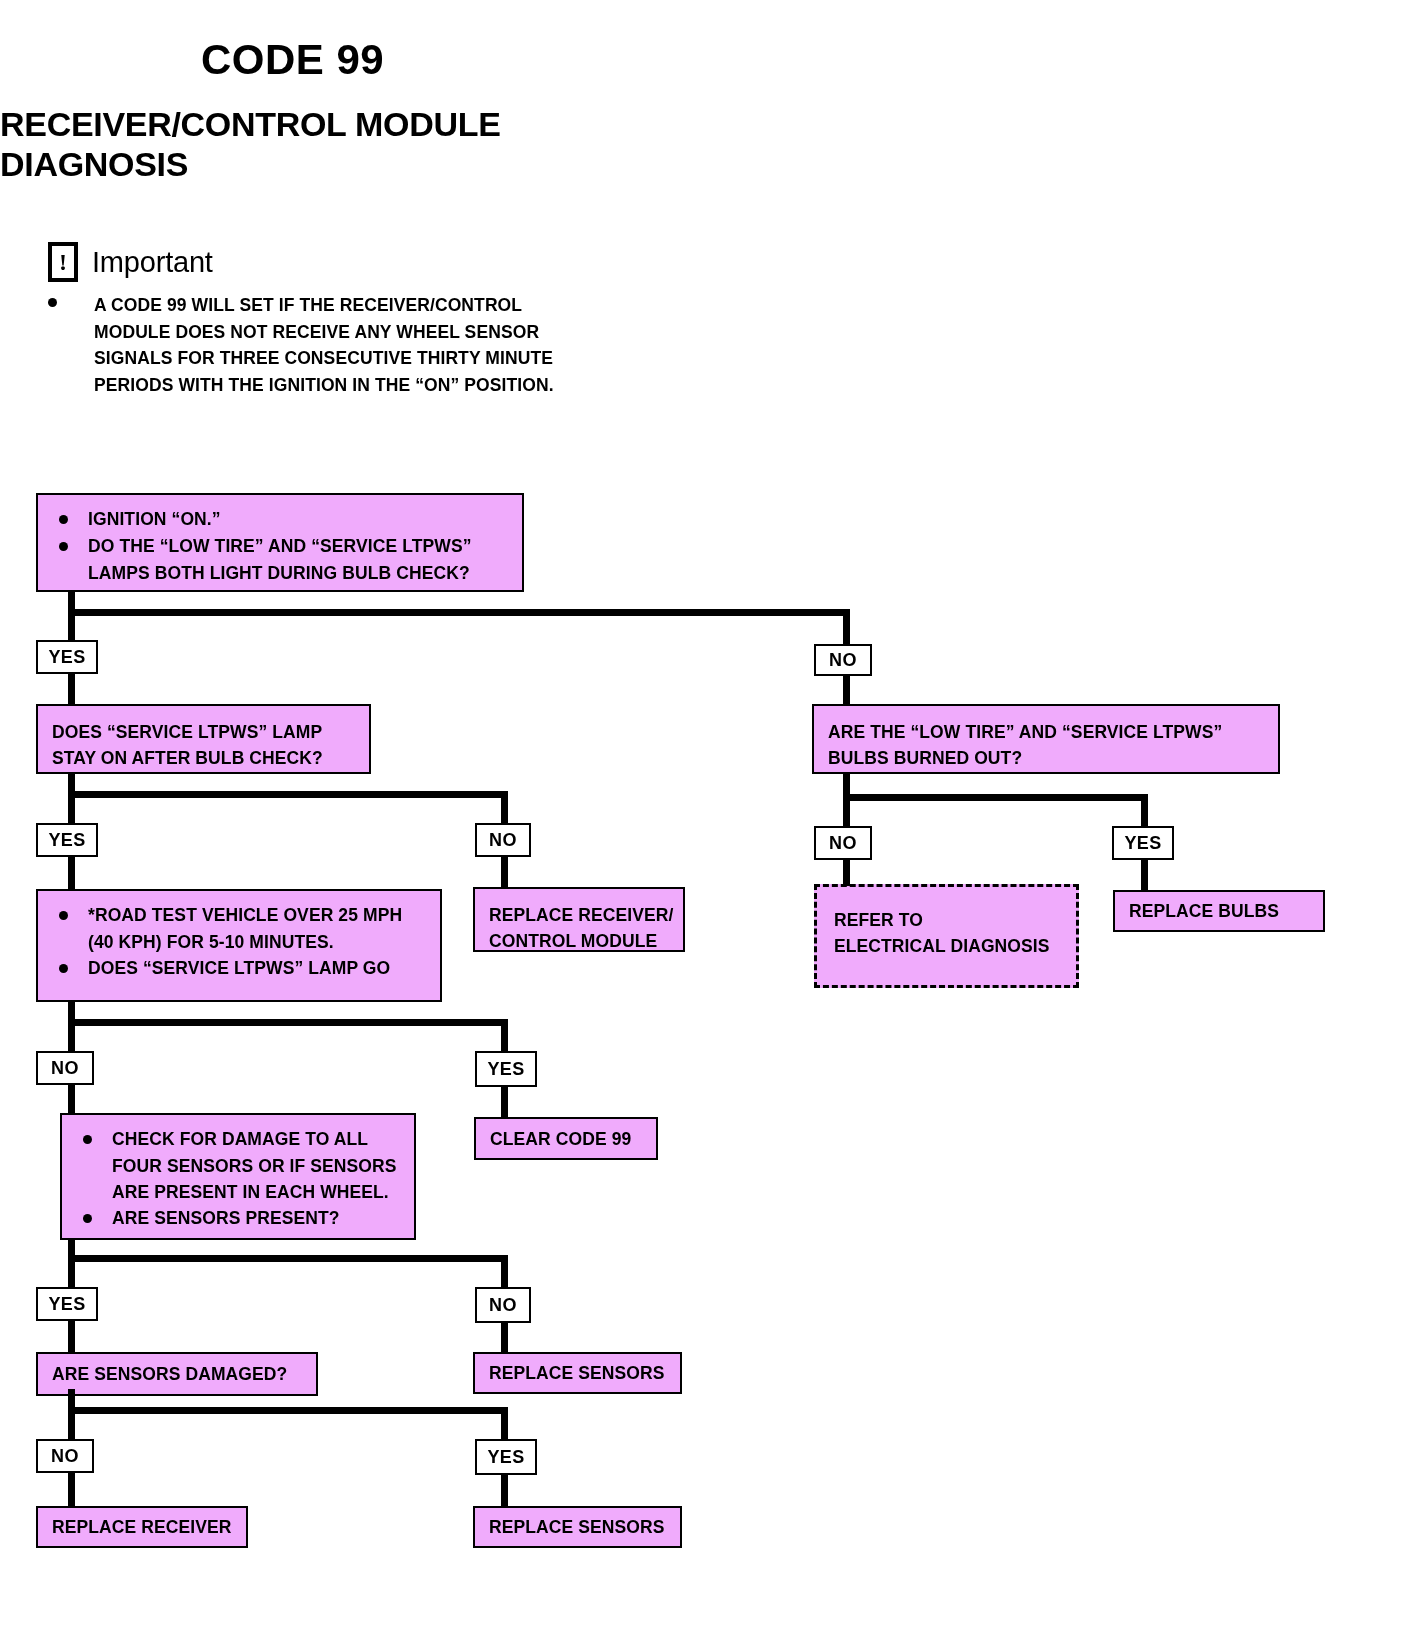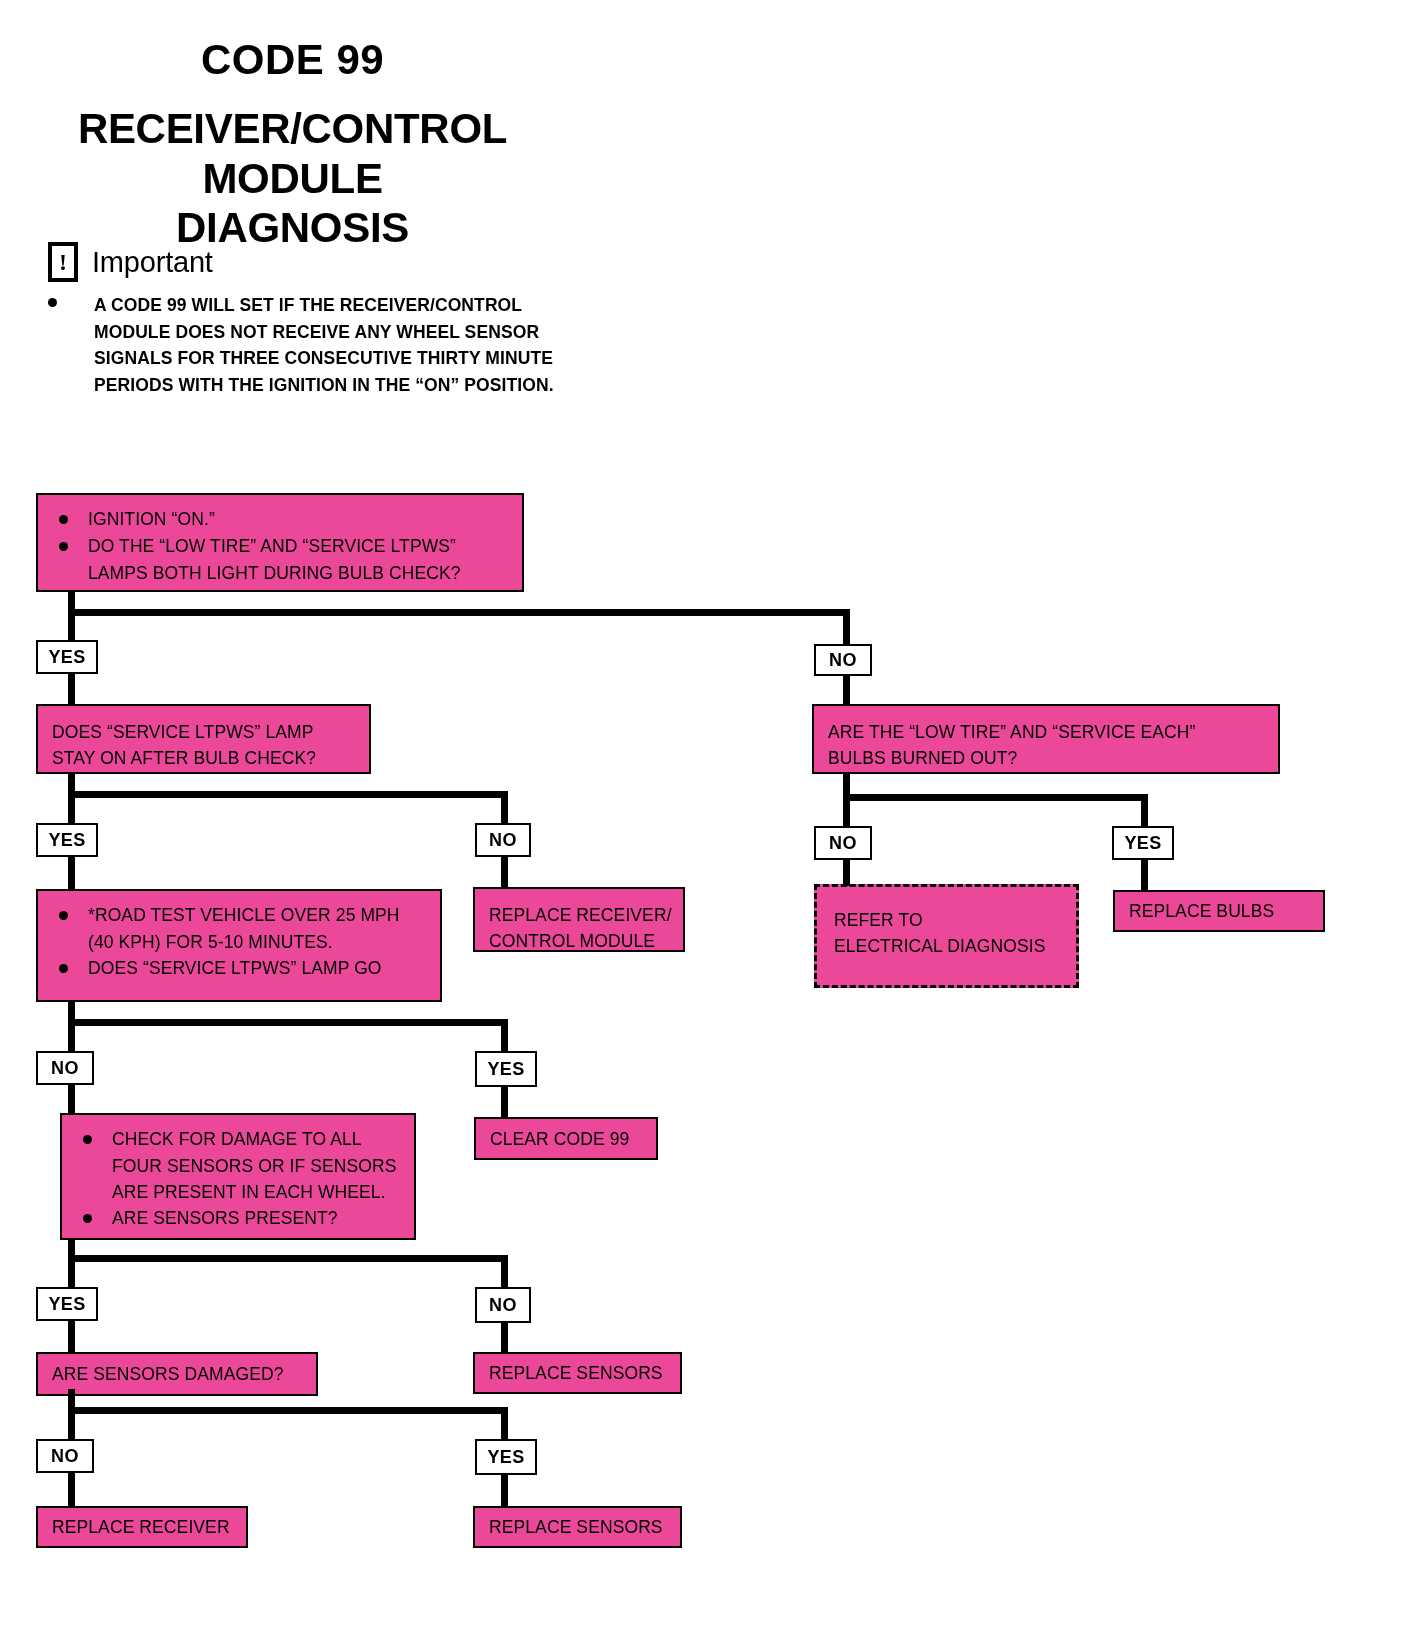--- a/index.html
+++ b/index.html
@@ -27,22 +27,21 @@
     text-align: center;
     font-size: 42px;
     font-weight: bold;
     letter-spacing: 0.5px;
     line-height: 1.05;
   }
   .title-sub {
     position: absolute;
     left: 0; top: 104px;
     width: 585px;
-    text-align: center;
-    font-size: 42px;
+    font-size: 34px;
     font-weight: bold;
     letter-spacing: -0.3px;
     line-height: 1.18;
   }
 
   
   .important-block {
     position: absolute;
     left: 48px; top: 240px;
     width: 620px;
@@ -87,24 +86,24 @@
     font-weight: bold;
     letter-spacing: 0.1px;
     line-height: 26.5px;
     white-space: nowrap;
   }
 
   
   .node {
     position: absolute;
     border: 2px solid #000;
-    background: #ec4899;
+    background: #f0abfc;
     box-sizing: border-box;
     font-size: 17.5px;
-    font-weight: normal;
+    font-weight: bold;
     letter-spacing: 0.1px;
     line-height: 26px;
   }
   .node.dashed {
     border: 3px dashed #000;
   }
   .node .txt {
     white-space: nowrap;
   }
   .node.plain {
@@ -246,21 +245,21 @@
   <div class="chip" style="left:814px; top:644px; width:58px; height:32px;">
     <span>NO</span>
   </div>
 
   <div class="node plain-multi" style="left:36px; top:704px; width:335px; height:70px;">
     <div class="txt">DOES “SERVICE LTPWS” LAMP</div>
     <div class="txt">STAY ON AFTER BULB CHECK?</div>
   </div>
 
   <div class="node plain-multi" style="left:812px; top:704px; width:468px; height:70px;">
-    <div class="txt">ARE THE “LOW TIRE” AND “SERVICE EACH”</div>
+    <div class="txt">ARE THE “LOW TIRE” AND “SERVICE LTPWS”</div>
     <div class="txt">BULBS BURNED OUT?</div>
   </div>
 
   <div class="chip" style="left:36px; top:823px; width:62px; height:34px;">
     <span>YES</span>
   </div>
   <div class="chip" style="left:475px; top:823px; width:56px; height:34px;">
     <span>NO</span>
   </div>
   <div class="chip" style="left:814px; top:826px; width:58px; height:34px;">

